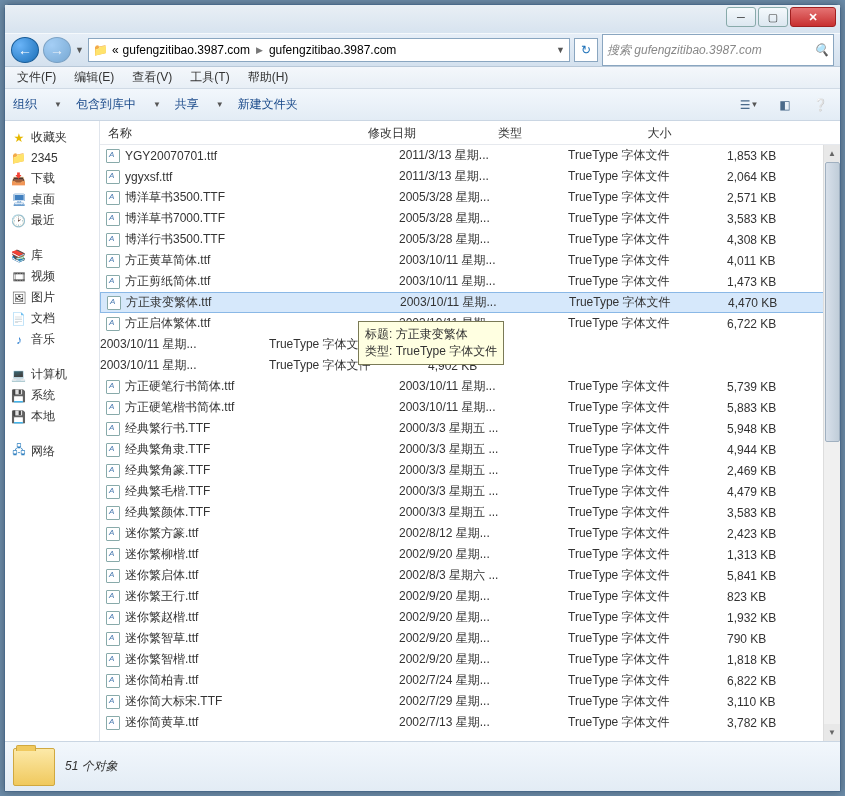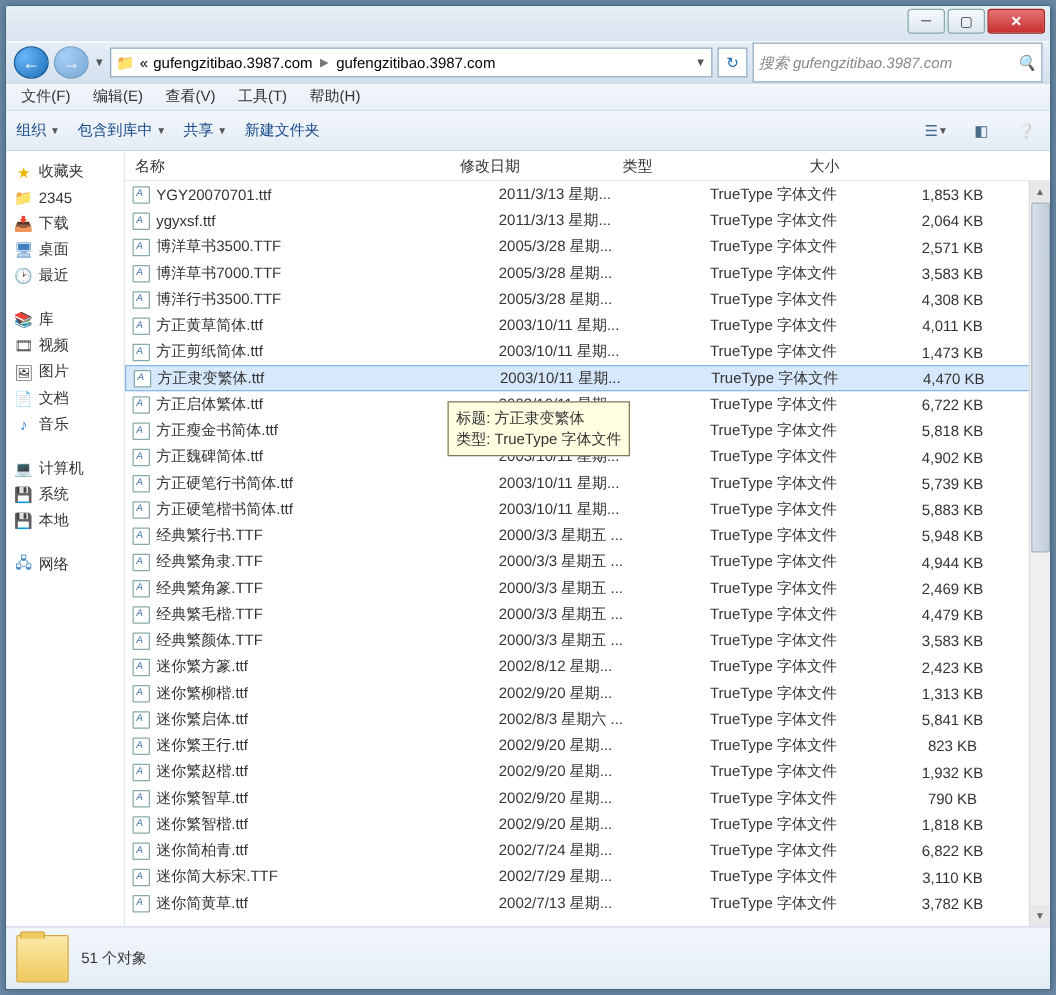--- a/index.html
+++ b/index.html
@@ -13,48 +13,48 @@
 .navbtn.disabled { opacity: .5; }
 .addr { flex: 1; height: 24px; background: #fff; border: 1px solid #8aa6c0; display: flex; align-items: center; font-size: 12px; padding: 0 4px; gap: 4px; }
 .addr .fold { color: #d9a441; }
 .addr .sep { color: #777; font-size: 9px; margin: 0 2px; }
 .addr .drop { color: #555; font-size: 9px; margin-left: auto; }
 .refresh { width: 24px; height: 24px; background: #fff; border: 1px solid #8aa6c0; display: flex; align-items: center; justify-content: center; color: #1a6fb8; font-size: 12px; }
 .search { width: 232px; height: 32px; background: #fff; border: 1px solid #8aa6c0; display: flex; align-items: center; font-size: 12px; padding: 0 4px; color: #888; font-style: italic; gap: 4px; }
 .menubar { height: 22px; background: linear-gradient(#f4f7fb,#e8eff6); border-bottom: 1px solid #d0dae5; display: flex; align-items: center; font-size: 12px; padding: 0 4px; gap: 2px; }
 .menubar span { padding: 2px 8px; color: #333; }
 .toolbar { height: 32px; background: linear-gradient(#f2f7fc,#e3ecf5); border-bottom: 1px solid #cad6e3; display: flex; align-items: center; font-size: 12px; padding: 0 8px; gap: 14px; color: #1a4a8a; }
-.toolbar .tb { display: flex; align-items: center; gap: 3px; }
+.toolbar .tb { display: flex; align-items: center; gap: 17px; }
 .toolbar .dd { font-size: 8px; color: #555; }
 .toolbar .spacer { flex: 1; }
 .toolbar .ricon { width: 22px; height: 22px; display: flex; align-items: center; justify-content: center; color: #4a6a8a; }
 .body { flex: 1; display: flex; overflow: hidden; background: #fff; }
 .sidebar { width: 95px; border-right: 1px solid #e0e5ec; padding: 6px 4px; overflow: hidden; font-size: 12px; }
 .sidebar .grp { margin-bottom: 14px; }
 .sidebar .grp > div { display: flex; align-items: center; gap: 4px; padding: 2px 2px; color: #333; white-space: nowrap; }
 .sidebar .hdr { font-size: 12px; color: #333; }
 .sidebar .ico { width: 16px; height: 16px; display: inline-flex; align-items: center; justify-content: center; font-size: 12px; }
 .sidebar .sub { padding-left: 12px; }
 .files { flex: 1; display: flex; flex-direction: column; overflow: hidden; position: relative; }
 .cols { height: 24px; display: flex; font-size: 12px; color: #333; border-bottom: 1px solid #e6e9ee; }
 .cols > div { padding: 4px 8px; border-right: 1px solid transparent; }
 .c1 { width: 260px; } .c2 { width: 130px; } .c3 { width: 120px; } .c4 { width: 100px; text-align: center; }
 .list { flex: 1; overflow-y: hidden; position: relative; }
 .row { height: 21px; display: flex; align-items: center; font-size: 12px; color: #333; gap: 39px; }
 .row.sel { background: #d6e8fb; border: 1px solid #8ab8e6; height: 21px; }
 .row .c1 { display: flex; align-items: center; gap: 5px; padding-left: 6px; }
-.row .c4 { text-align: center; padding-right: 30px; }
+.row .c4 { text-align: left; padding-right: 30px; }
 .fico { width: 14px; height: 14px; background: #fff; border: 1px solid #8aa; border-radius: 1px; position: relative; }
 .fico::before { content: 'A'; position: absolute; font-size: 8px; color: #4a7ab0; left: 2px; top: 0; font-style: italic; }
 .scrollbar { position: absolute; right: 0; top: 0; bottom: 0; width: 17px; background: #f0f0f0; border-left: 1px solid #ddd; }
 .scrollbar .up, .scrollbar .dn { height: 17px; background: #e8e8e8; display: flex; align-items: center; justify-content: center; font-size: 8px; color: #666; }
 .scrollbar .dn { position: absolute; bottom: 0; width: 100%; }
 .scrollbar .thumb { position: absolute; top: 17px; width: 15px; left: 1px; height: 280px; background: linear-gradient(90deg,#d8e0ea,#c0cdd9); border: 1px solid #a0b0c0; border-radius: 2px; }
 .tooltip { position: absolute; left: 258px; top: 176px; background: #ffffe1; border: 1px solid #7a7a56; padding: 4px 6px; font-size: 12px; color: #333; z-index: 10; white-space: nowrap; }
-.status { height: 50px; background: linear-gradient(#f2f7fc,#e3ecf5); border-top: 1px solid #cad6e3; display: flex; align-items: center; padding: 4px 8px; gap: 10px; font-size: 12px; color: #333; }
+.status { height: 50px; background: linear-gradient(#f2f7fc,#e3ecf5); border-top: 1px solid #cad6e3; display: flex; align-items: center; padding: 4px 8px; gap: 10px; font-size: 12px; color: #333; font-style: italic; }
 .status .bigfold { width: 42px; height: 38px; background: linear-gradient(#fce9a8,#f0c95e); border: 1px solid #d0a840; border-radius: 2px; position: relative; }
 .status .bigfold::before { content: ''; position: absolute; top: -4px; left: 2px; width: 18px; height: 5px; background: #f0c95e; border: 1px solid #d0a840; border-bottom: none; border-radius: 2px 2px 0 0; }
 </style>
 </head>
 <body>
 
 <div class="window">
 
   <div class="titlebar">
     <div class="tbtn">─</div>
@@ -271,33 +271,25 @@
           <div class="row">
             <div class="c1">
               <span class="fico"></span>
               <span>方正启体繁体.ttf</span>
             </div>
             <div class="c2">2003/10/11 星期...</div>
             <div class="c3">TrueType 字体文件</div>
             <div class="c4">6,722 KB</div>
           </div>
           <div class="row">
-            <div class="c1">
-              <span class="fico"></span>
-              <span>方正瘦金书简体.ttf</span>
-            </div>
             <div class="c2">2003/10/11 星期...</div>
             <div class="c3">TrueType 字体文件</div>
             <div class="c4">5,818 KB</div>
           </div>
           <div class="row">
-            <div class="c1">
-              <span class="fico"></span>
-              <span>方正魏碑简体.ttf</span>
-            </div>
             <div class="c2">2003/10/11 星期...</div>
             <div class="c3">TrueType 字体文件</div>
             <div class="c4">4,902 KB</div>
           </div>
           <div class="row">
             <div class="c1">
               <span class="fico"></span>
               <span>方正硬笔行书简体.ttf</span>
             </div>
             <div class="c2">2003/10/11 星期...</div>

